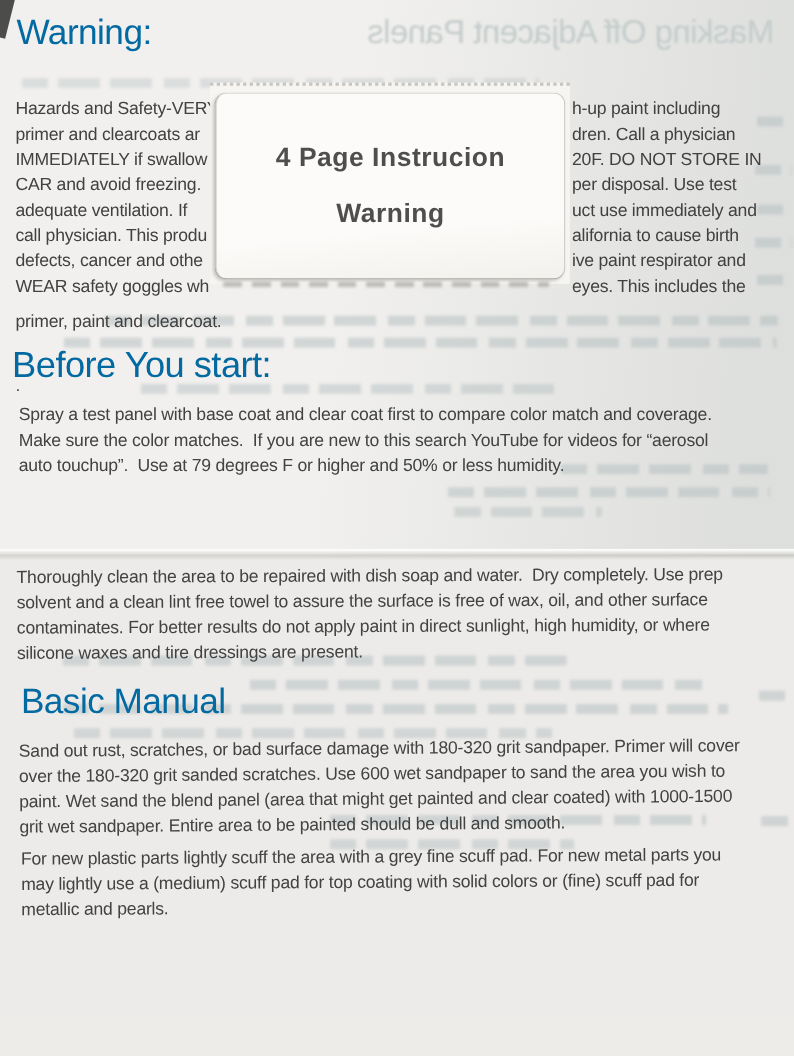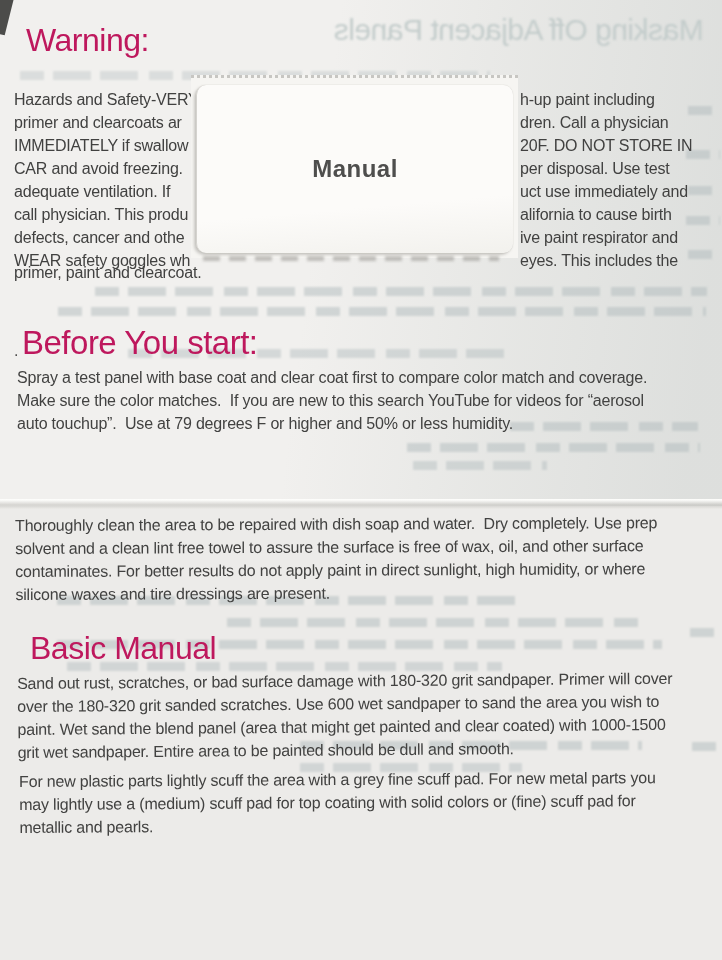--- a/index.html
+++ b/index.html
@@ -40,22 +40,22 @@
   
   .bleed{
     position:absolute;height:9px;filter:blur(1.3px);opacity:.5;
     background:repeating-linear-gradient(90deg,
       #b2bcbe 0 24px, transparent 24px 33px,
       #b2bcbe 33px 71px, transparent 71px 80px,
       #b2bcbe 80px 118px, transparent 118px 129px);
   }
   
   .heading{
-    position:absolute;margin:12px;font-weight:400;
-    font-size:32px;letter-spacing:-0.5px;color:#be185d;
+    position:absolute;margin:1px;font-weight:400;
+    font-size:32px;letter-spacing:-0.5px;color:#0369a1;
     white-space:nowrap;
   }
   .h-warning{left:14px;top:10px;}
   .h-before{left:10px;top:312px;font-size:33px;}
   .h-surface{left:16px;top:454px;}
   .h-basic{left:18px;top:618px;}
   .para{
     position:absolute;white-space:pre;
     font-size:16px;line-height:23px;letter-spacing:-0.2px;
     color:#424241;
@@ -71,21 +71,21 @@
     position:absolute;left:14px;top:88px;width:188px;
     white-space:pre;overflow:hidden;
     font-size:16px;line-height:23px;letter-spacing:-0.2px;
   }
   .warn-right{
     position:absolute;left:520px;top:88px;width:198px;
     white-space:pre;overflow:hidden;
     font-size:16px;line-height:23px;letter-spacing:-0.2px;
   }
   .warn-last{
-    position:absolute;left:14px;top:264px;
+    position:absolute;left:14px;top:284px;
     font-size:16px;letter-spacing:-0.2px;white-space:pre;
   }
   
   .sticker{
     position:absolute;left:191px;top:75px;width:327px;height:180px;
     background:#f6f5f2;
     border-top:3px dotted #c7c6c2;
   }
   .label{
     position:absolute;left:5px;top:7px;width:316px;height:168px;
@@ -153,21 +153,22 @@
 20F. DO NOT STORE IN
 per disposal. Use test
 uct use immediately and
 alifornia to cause birth
 ive paint respirator and
 eyes. This includes the</div>
   <div class="warn-last">primer, paint and clearcoat.</div>
 
   <div class="sticker">
     <div class="label">
-      <div class="label-line">Manual</div>
+      <div class="label-line">4 Page Instrucion</div>
+      <div class="label-line">Warning</div>
     </div>
     <div class="sticker-smudge"></div>
   </div>
 
   <h1 class="heading h-before">Before You start:</h1>
   <div class="stray-dot">.</div>
   <div class="para p-before">Spray a test panel with base coat and clear coat first to compare color match and coverage.
 Make sure the color matches.  If you are new to this search YouTube for videos for “aerosol
 auto touchup”.  Use at 79 degrees F or higher and 50% or less humidity.</div>
 

